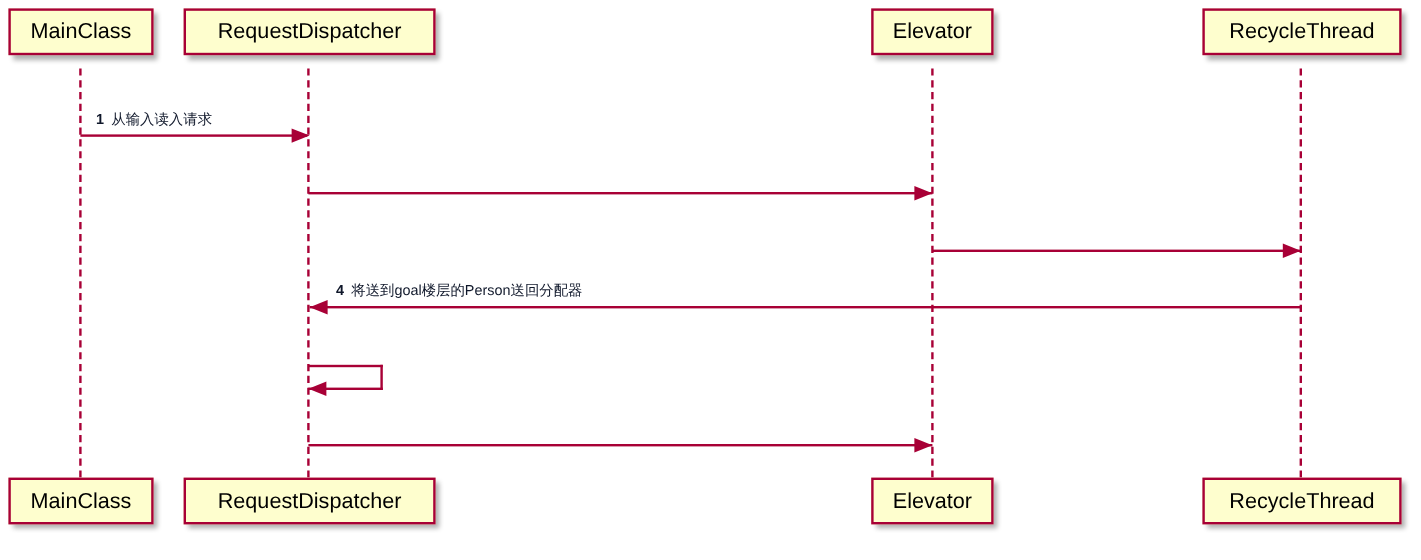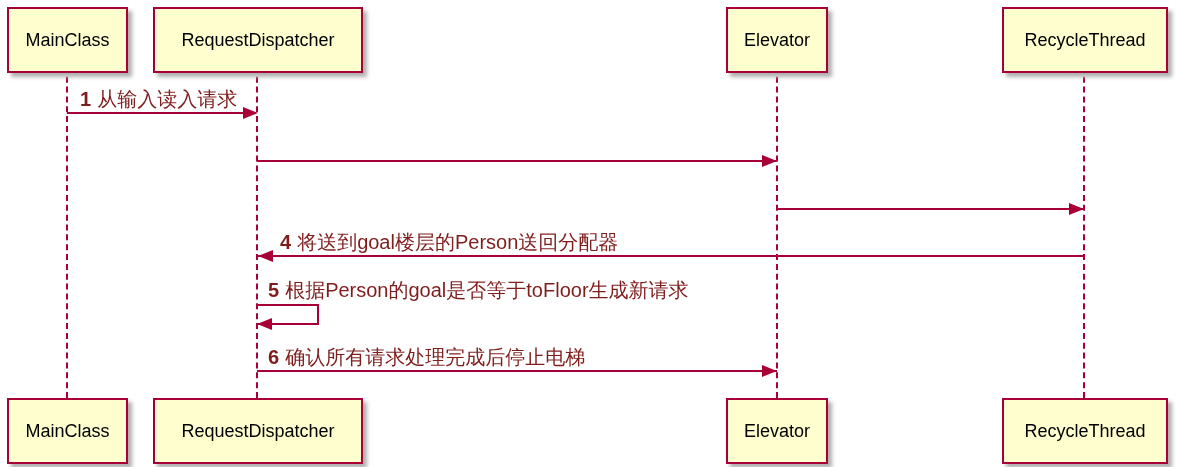--- a/index.html
+++ b/index.html
@@ -6,42 +6,42 @@
   .diagram {
     position:relative; width:1184px; height:467px;
     background:#ffffff; overflow:hidden;
     font-family:"Liberation Sans", sans-serif;
   }
   .lifeline {
     position:absolute; top:57px; height:341px; width:0;
     border-left:2px dashed #A80036;
   }
   .pbox {
-    position:absolute; height:66px; box-sizing:border-box;
+    position:absolute; height:39px; box-sizing:border-box;
     background:#FEFECE; border:2px solid #A80036;
     box-shadow:4px 4px 4px #b0b0b0;
     display:flex; align-items:center; justify-content:center;
   }
   .pbox span { font-size:18px; color:#000; white-space:nowrap; }
   .msg-line {
     position:absolute; height:0;
     border-top:2px solid #A80036;
   }
   .head-right {
     position:absolute; width:0; height:0;
     border-left:15px solid #A80036;
     border-top:6px solid transparent; border-bottom:6px solid transparent;
   }
   .head-left {
     position:absolute; width:0; height:0;
     border-right:15px solid #A80036;
     border-top:6px solid transparent; border-bottom:6px solid transparent;
   }
   .msg-label {
-    position:absolute; font-size:20px; line-height:20px; color:#7f1d1d;
+    position:absolute; font-size:12px; line-height:20px; color:#0f172a;
     white-space:nowrap;
   }
   .msg-num { font-weight:bold; margin-right:6px; }
   .selfloop {
     position:absolute; box-sizing:border-box;
     border:2px solid #A80036; border-left:none;
   }
 </style>
 </head>
 <body>
@@ -77,29 +77,23 @@
 
   <div class="msg-line" style="left:777px;top:208px;width:307px;"></div>
   <div class="head-right" style="left:1069px;top:203px;"></div>
 
   <div class="msg-label" style="left:280px;top:232px;">
     <span class="msg-num">4</span><span>将送到goal楼层的Person送回分配器</span>
   </div>
   <div class="msg-line" style="left:258px;top:255px;width:826px;"></div>
   <div class="head-left" style="left:258px;top:250px;"></div>
 
-  <div class="msg-label" style="left:268px;top:280px;">
-    <span class="msg-num">5</span><span>根据Person的goal是否等于toFloor生成新请求</span>
-  </div>
   <div class="selfloop" style="left:257px;top:304px;width:62px;height:21px;"></div>
   <div class="head-left" style="left:257px;top:318px;"></div>
 
-  <div class="msg-label" style="left:268px;top:347px;">
-    <span class="msg-num">6</span><span>确认所有请求处理完成后停止电梯</span>
-  </div>
   <div class="msg-line" style="left:257px;top:370px;width:520px;"></div>
   <div class="head-right" style="left:762px;top:365px;"></div>
 
   <div class="pbox" style="left:7px;top:398px;width:121px;">
       <span>MainClass</span>
     </div>
   <div class="pbox" style="left:153px;top:398px;width:210px;">
       <span>RequestDispatcher</span>
     </div>
   <div class="pbox" style="left:726px;top:398px;width:102px;">

